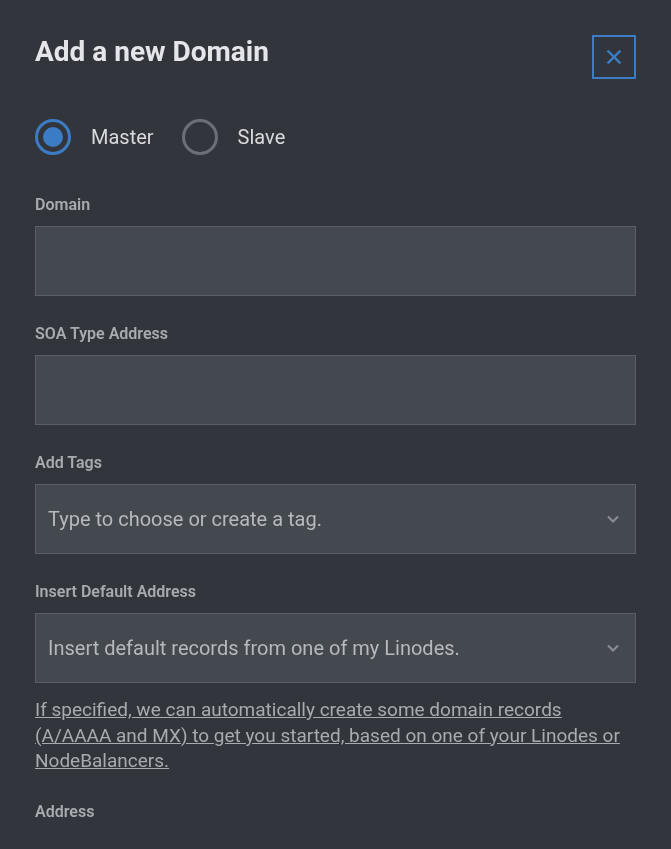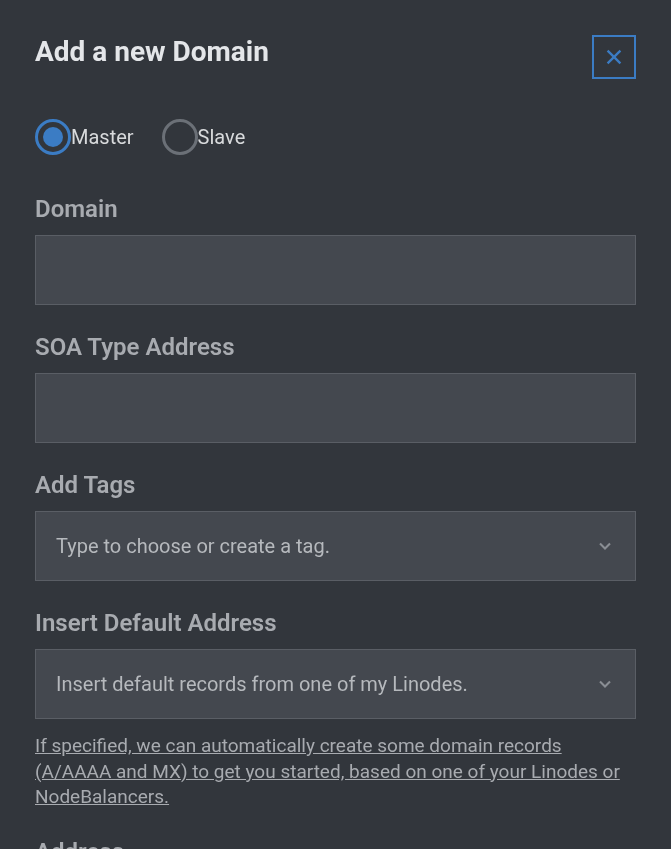--- a/index.html
+++ b/index.html
@@ -43,21 +43,21 @@
       stroke-width: 2.5;
     }
     .radio-group {
       display: flex;
       gap: 28px;
       margin-bottom: 40px;
     }
     .radio-option {
       display: flex;
       align-items: center;
-      gap: 0;
+      gap: 20px;
       cursor: pointer;
     }
     .radio-circle {
       width: 36px;
       height: 36px;
       border-radius: 50%;
       border: 3px solid #6b7077;
       display: flex;
       align-items: center;
       justify-content: center;
@@ -72,21 +72,21 @@
       background: #3b7cc4;
     }
     .radio-label {
       font-size: 20px;
       color: #d8dadc;
     }
     .field {
       margin-bottom: 28px;
     }
     .field-label {
-      font-size: 24px;
+      font-size: 16px;
       font-weight: 600;
       color: #a8abb0;
       margin-bottom: 12px;
       display: block;
     }
     .text-input {
       width: 100%;
       height: 70px;
       background-color: #44484f;
       border: 1px solid #5a5e65;
@@ -96,21 +96,21 @@
       outline: none;
     }
     .select-wrap {
       position: relative;
       width: 100%;
       height: 70px;
       background-color: #44484f;
       border: 1px solid #5a5e65;
       display: flex;
       align-items: center;
-      padding: 0 20px;
+      padding: 0 12px;
       cursor: pointer;
     }
     .select-value {
       font-size: 20px;
       color: #b6b9bd;
       flex: 1;
     }
     .chevron {
       width: 20px;
       height: 20px;

